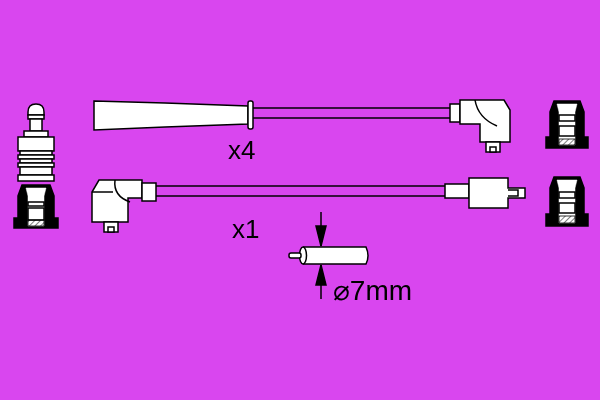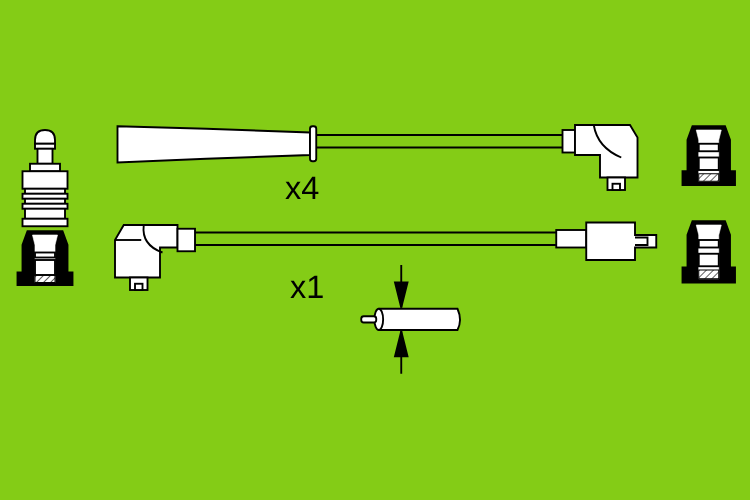--- a/index.html
+++ b/index.html
@@ -1,16 +1,16 @@
 <!DOCTYPE html>
 <html><head>
 <meta charset="utf-8">
 <style>
   html,body{margin:0;padding:0;background:#ffffff;}
-  #canvas{position:relative;width:600px;height:400px;overflow:hidden;background:#84cc16;}
+  #canvas{position:relative;width:600px;height:400px;overflow:hidden;background:#d946ef;}
   svg{position:absolute;left:0;top:0;}
   .lbl{position:absolute;font-family:"Liberation Sans",sans-serif;color:#000;line-height:1;white-space:nowrap;}
   .qty{font-size:26px;}
   .dim{font-size:28px;}
 </style>
 </head>
 <body>
 
 <div id="canvas">
 <svg width="600" height="400" viewBox="0 0 600 400" xmlns="http://www.w3.org/2000/svg" fill="none" stroke="#000" stroke-width="1.5">
@@ -98,13 +98,14 @@
     <path d="M316,285 L326,285 L321,265 Z" fill="#000"></path>
 
     <path d="M303,247 L366,247 Q370,256 366,264 L303,264" fill="#fff"></path>
     <ellipse cx="303" cy="255.5" rx="3.5" ry="8.5" fill="#fff"></ellipse>
     <rect x="289" y="253" width="12" height="5" rx="2" fill="#fff"></rect>
   </g>
 </svg>
 
 <span class="lbl qty" style="left:228px;top:137px;">x4</span>
 <span class="lbl qty" style="left:232px;top:216px;">x1</span>
+<span class="lbl dim" style="left:333px;top:277px;">⌀7mm</span>
 </div>
 
 </body></html>

